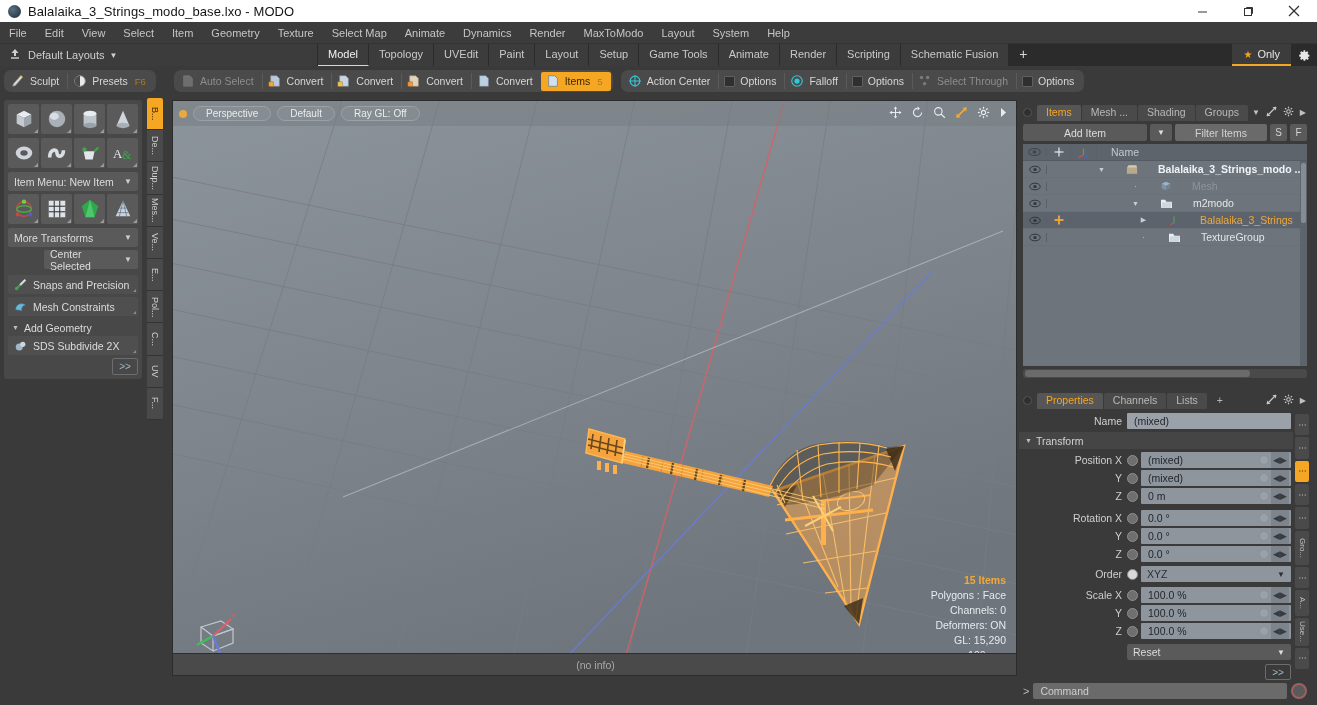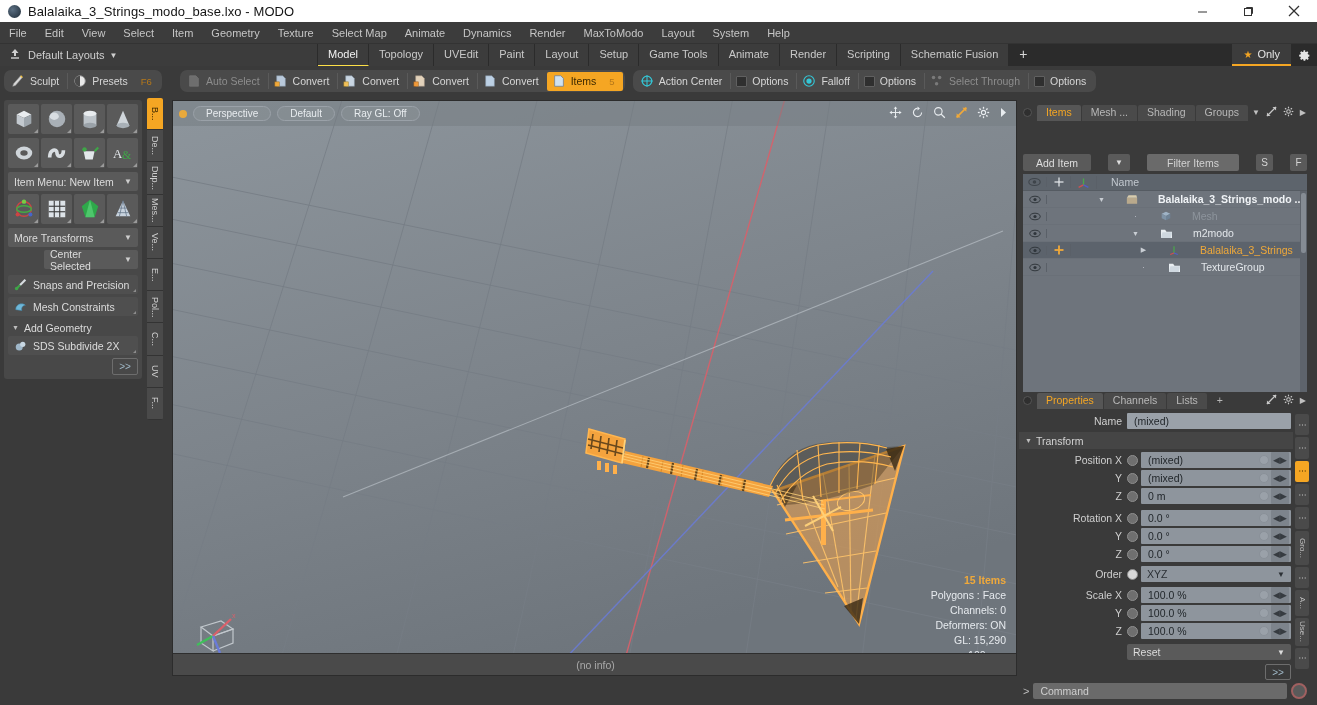--- a/index.html
+++ b/index.html
@@ -84,21 +84,21 @@
     display: flex; align-items: center; height: 22px;
     background: #4a4a4a; border-radius: 7px; padding: 0 2px; margin-left: 4px;
   }
   .tbtn {
     display: flex; align-items: center; gap: 5px; height: 19px;
     padding: 0 8px 0 5px; font-size: 10.5px; color: #d6d6d6; border-radius: 2px;
     white-space: nowrap;
   }
   .tbtn.dim { color: #8d8d8d; }
   .tbtn.sel { background: #f5a623; color: #3b2800; }
-  .tbtn .badge { color: #b5781a; font-size: 9.5px; margin-left: 8px; }
+  .tbtn .badge { color: #b5781a; font-size: 9.5px; margin-left: 2px; }
   .sep-v { width: 1px; height: 16px; background: #5a5a5a; }
   .chk { width: 11px; height: 11px; background: #2f2f2f; border: 1px solid #606060; border-radius: 1px; flex:none;}
 
   
   .ico { width: 14px; height: 14px; flex: none; display:block; }
 
   
   .leftpanel {
     position: absolute; left: 0; top: 96px; width: 146px; height: 326px;
     background: #3a3a3a; padding: 4px;
@@ -186,21 +186,21 @@
     height: 16px; line-height: 15px; padding: 0 9px; font-size: 10.5px; color: #b8b8b8;
     background: #4a4a4a; border-radius: 2px 2px 0 0;
   }
   .rtab.active { color: #f5a623; background: #565656; }
   .rtab-icons { margin-left: auto; display: flex; align-items: center; gap: 6px; padding-right: 5px; }
 
   .itempanel {
     position: absolute; left: 1019px; top: 104px; width: 292px; height: 282px;
     background: #3a3a3a;
   }
-  .ip-toolbar { display: flex; align-items: center; gap: 17px; padding: 3px 4px; margin-top: 30px; }
+  .ip-toolbar { display: flex; align-items: center; gap: 3px; padding: 3px 4px; }
   .additem {
     flex: 1; height: 17px; background: #5a5a5a; border-radius: 2px; color: #dedede;
     font-size: 10.5px; display: flex; align-items: center; justify-content: center; position: relative;
   }
   .additem-caret {
     width: 22px; height: 17px; background: #5a5a5a; border-radius: 2px; color: #dedede;
     display: flex; align-items: center; justify-content: center; font-size: 8px;
   }
   .filterbox {
     width: 92px; height: 17px; background: #6a6a6a; border-radius: 2px; color: #d2d2d2;

